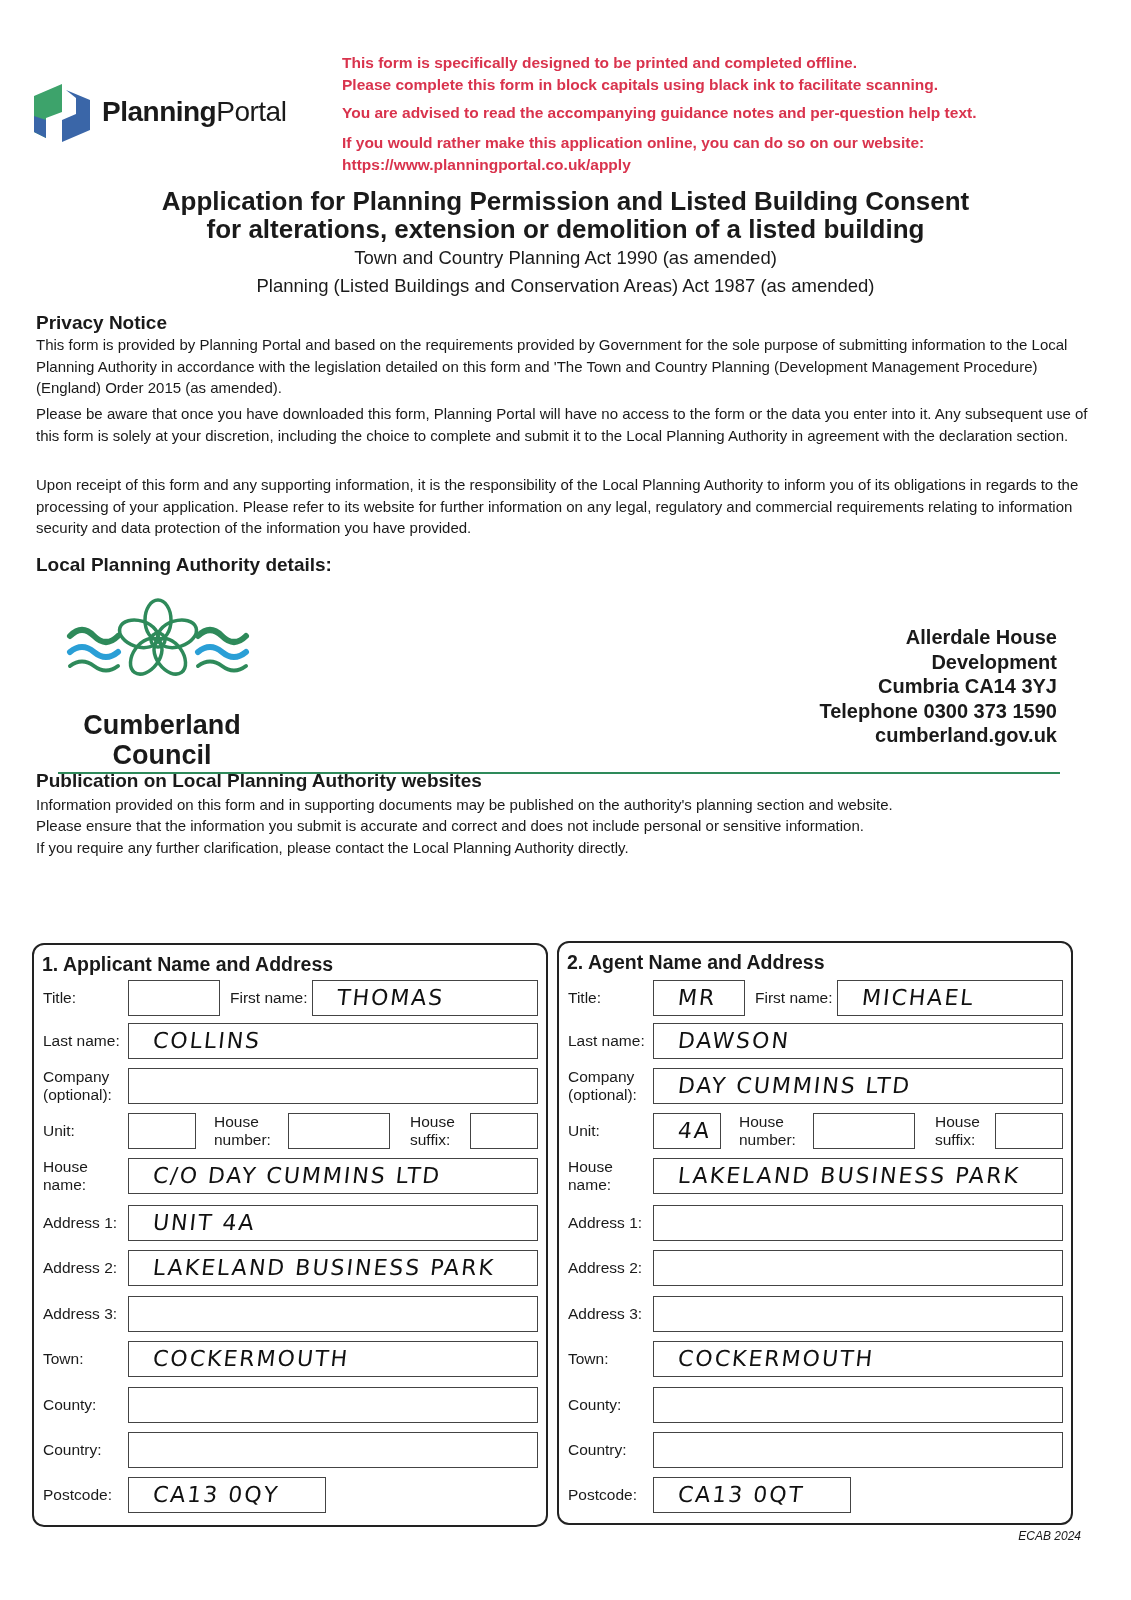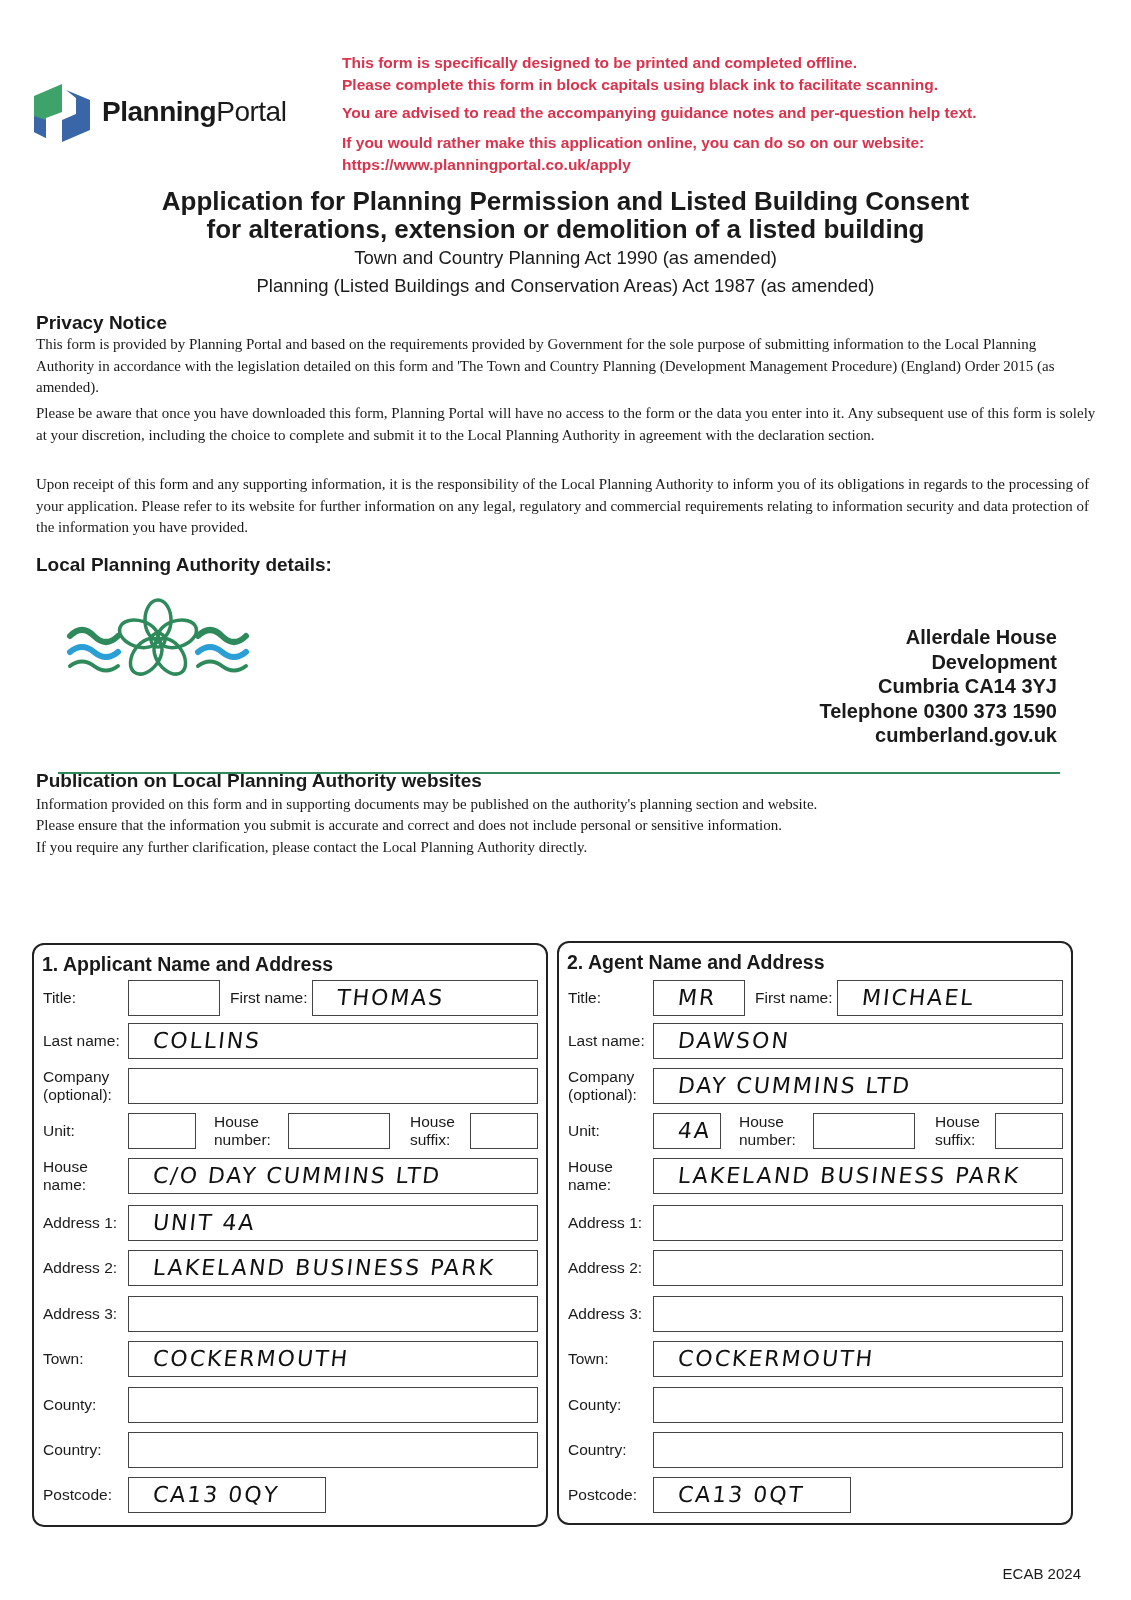--- a/index.html
+++ b/index.html
@@ -7,31 +7,31 @@
          font-family:"Liberation Sans", sans-serif; color:#1a1a1a; }
   .abs { position:absolute; }
   .logo { left:32px; top:82px; width:260px; height:64px; }
   .logo-text { position:absolute; left:70px; top:14px; font-size:28px; letter-spacing:-0.5px; white-space:nowrap; }
   .logo-text b { font-weight:bold; }
   .logo-text span.light { font-weight:normal; }
   .notice { left:342px; color:#d9334d; font-weight:bold; font-size:15.5px; line-height:22px; white-space:nowrap; }
   .title { left:0; width:1131px; text-align:center; font-weight:bold; font-size:26px; line-height:29px; }
   .subtitle { left:0; width:1131px; text-align:center; font-size:18.5px; line-height:28px; }
   .h2 { left:36px; font-weight:bold; font-size:19px; }
-  .para { left:36px; width:1060px; font-size:15px; line-height:21.5px;font-family:Liberation Serif, serif; }
+  .para { left:36px; width:1060px; font-size:15px; line-height:21.5px; }
   .council-logo { left:62px; top:612px; width:200px; height:150px; }
   .council-name { position:absolute; left:0; width:200px; text-align:center; top:98px; font-weight:bold; font-size:27px; line-height:30px; }
   .lpa-address { right:74px; top:625px; text-align:right; font-weight:bold; font-size:20px; line-height:24.5px; }
   .green-rule { left:58px; top:772px; width:1002px; height:2px; background:#2e8a5a; }
   .panel { border:2px solid #222; border-radius:12px; }
   .panel-title { position:absolute; left:8px; top:8px; font-weight:bold; font-size:19.5px; }
   .lbl { position:absolute; font-size:15.5px; line-height:18px; }
   .box { position:absolute; border:1.5px solid #444; background:#fff; }
   .hw { position:absolute; font-family:"DejaVu Sans", sans-serif; font-size:22px; letter-spacing:2px; color:#111; white-space:nowrap; transform:skewX(-6deg); }
-  .footer-code { right:50px; top:1565px; font-size:15px; }
+  .footer-code { right:50px; top:1529px; font-size:12px;font-style:italic; }
 </style>
 </head>
 <body>
 
 <div class="abs logo">
   <svg width="60" height="62" viewBox="0 0 60 62" style="position:absolute;left:0;top:0">
     <polygon points="2,14 30,2 30,30 14,36 14,56 2,50" fill="#3da36b"></polygon>
     <polygon points="2,34 14,38 14,56 2,50" fill="#3a66a8"></polygon>
     <polygon points="34,8 58,18 58,48 30,60 30,38 44,32 44,16" fill="#3a66a8"></polygon>
   </svg>
@@ -67,20 +67,24 @@
     </g>
     <g fill="none" stroke-linecap="round">
       <path d="M8 38 q12 -12 24 0 t24 0" stroke="#2e8a5a" stroke-width="6"></path>
       <path d="M8 54 q12 -10 24 0 t24 0" stroke="#2a9fd6" stroke-width="6"></path>
       <path d="M8 68 q12 -9 24 0 t24 0" stroke="#2e8a5a" stroke-width="4"></path>
       <path d="M136 38 q12 -12 24 0 t24 0" stroke="#2e8a5a" stroke-width="6"></path>
       <path d="M136 54 q12 -10 24 0 t24 0" stroke="#2a9fd6" stroke-width="6"></path>
       <path d="M136 68 q12 -9 24 0 t24 0" stroke="#2e8a5a" stroke-width="4"></path>
     </g>
   </svg>
+  <div class="council-name">
+    <div>Cumberland</div>
+    <div>Council</div>
+  </div>
 </div>
 <div class="abs lpa-address">
   <div>Allerdale House</div>
   <div>Development</div>
   <div>Cumbria CA14 3YJ</div>
   <div>Telephone 0300 373 1590</div>
   <div>cumberland.gov.uk</div>
 </div>
 <div class="abs green-rule"></div>
 

